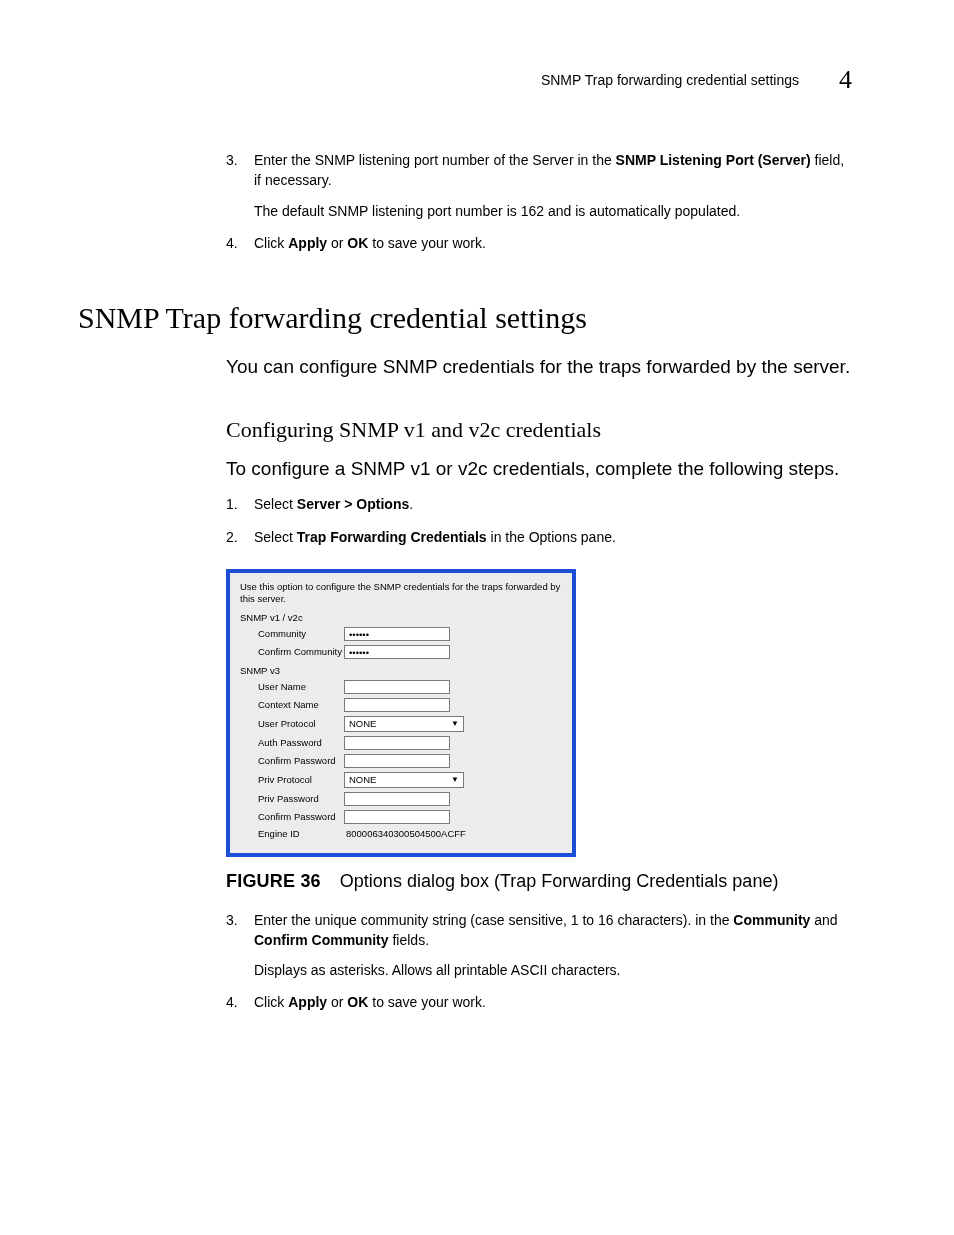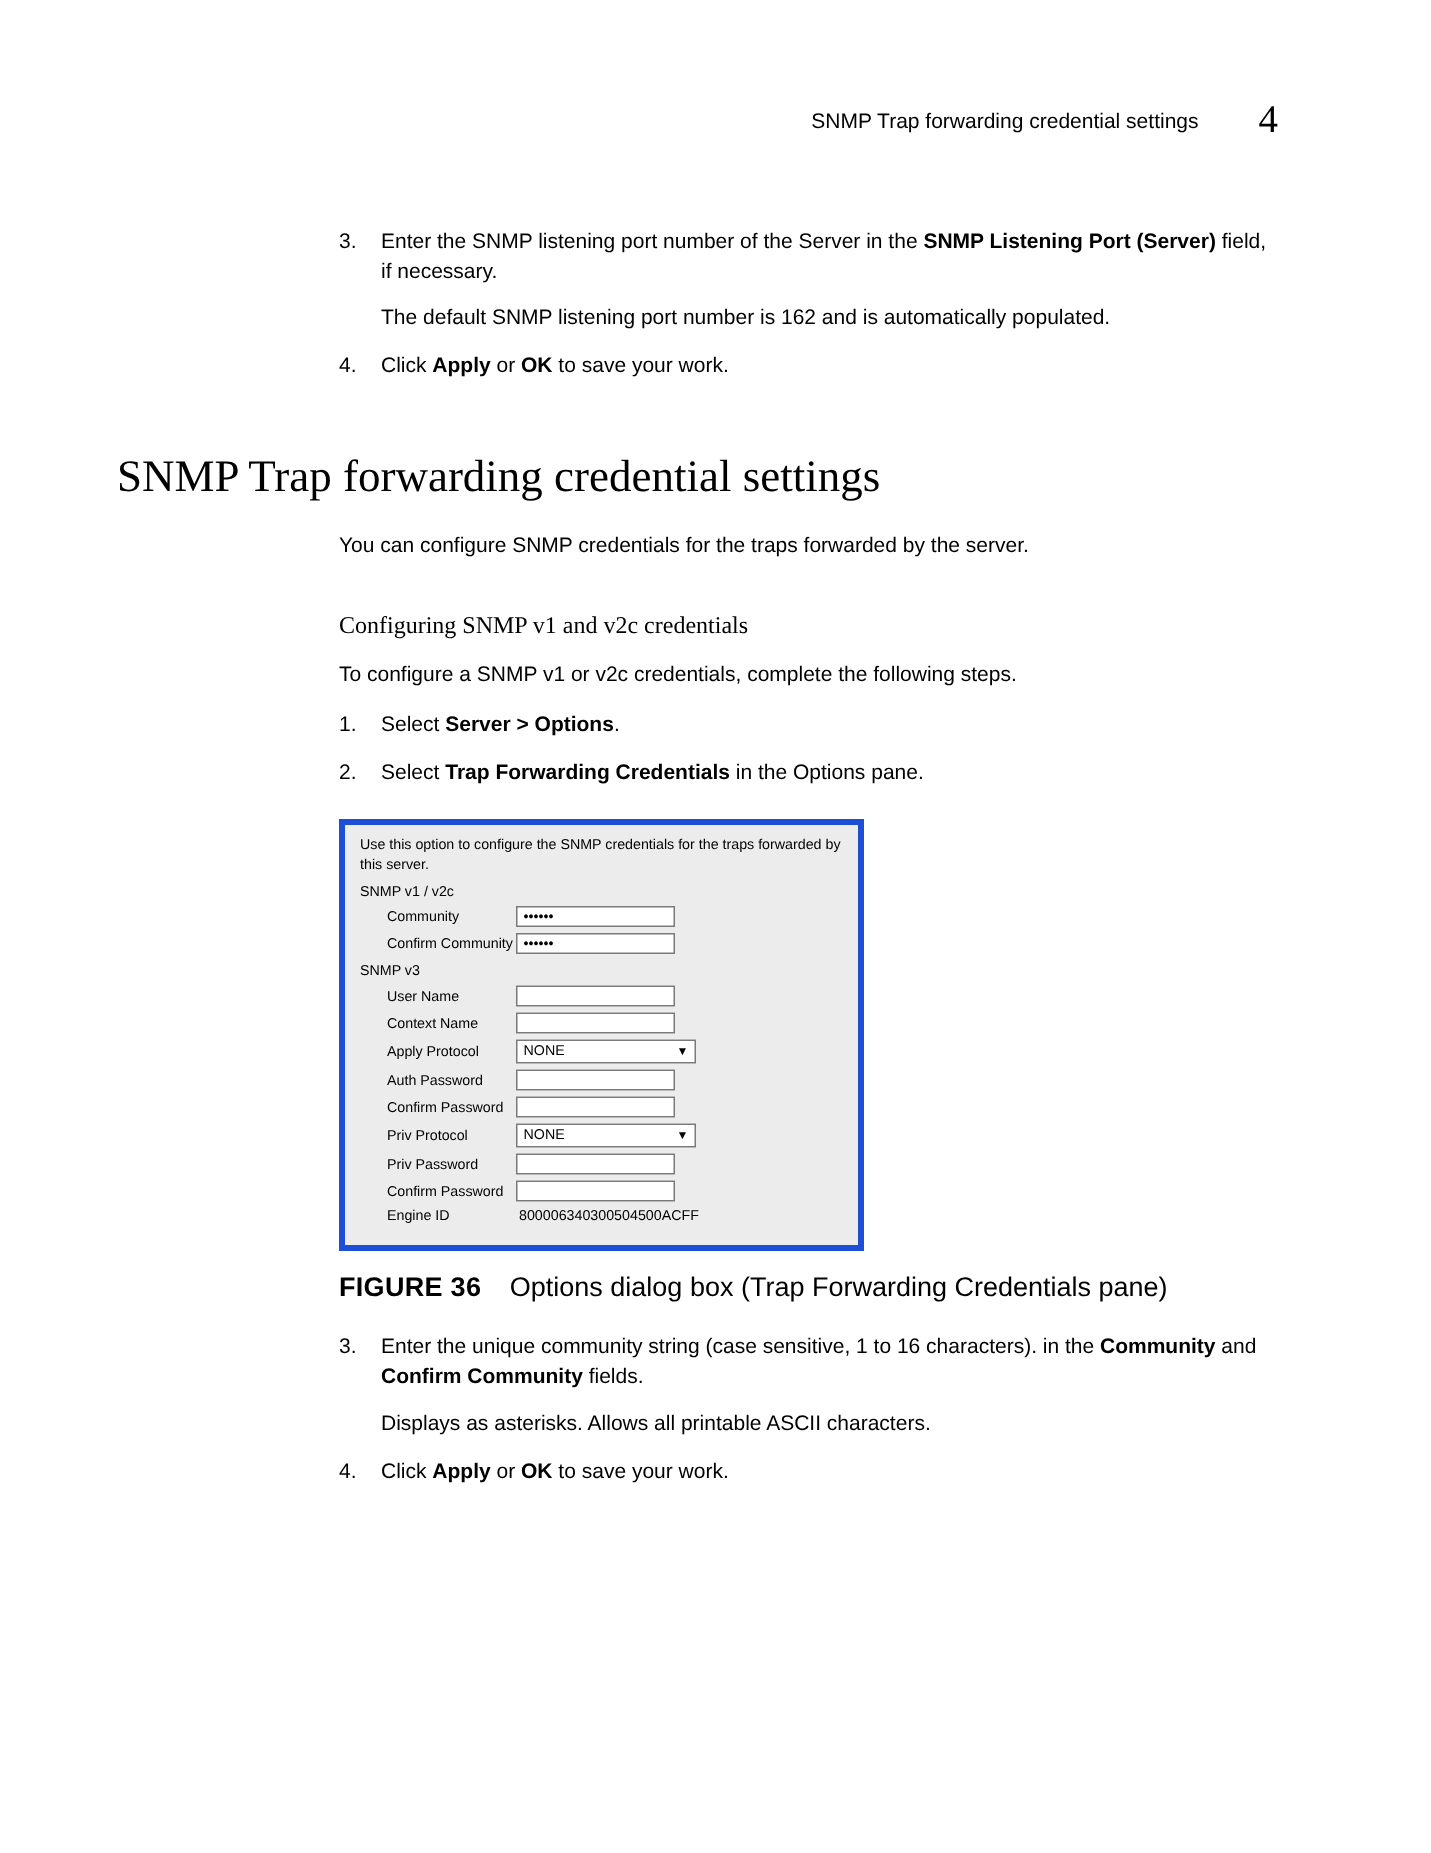--- a/index.html
+++ b/index.html
@@ -36,26 +36,26 @@
     padding-left: 148px;
   }
   .h1 {
     font-family: Georgia, 'Times New Roman', serif;
     font-size: 30px;
     font-weight: 400;
     margin: 48px 0 18px -148px;
   }
   .h2 {
     font-family: Georgia, 'Times New Roman', serif;
-    font-size: 16px;
+    font-size: 22px;
     font-weight: 400;
     margin: 36px 0 12px 0;
   }
   p.intro {
-    font-size: 14px;
+    font-size: 19px;
     line-height: 1.45;
     margin: 5px 0 10px 0;
   }
   ol.steps {
     list-style: none;
     padding: 0;
     margin: 0;
     counter-reset: step;
   }
   ol.steps > li {
@@ -192,21 +192,21 @@
       <div class="section-title">SNMP v3</div>
       <div class="field-row">
         <label>User Name</label>
         <div class="input"></div>
       </div>
       <div class="field-row">
         <label>Context Name</label>
         <div class="input"></div>
       </div>
       <div class="field-row">
-        <label>Apply Protocol</label>
+        <label>User Protocol</label>
         <div class="select">
           <span>NONE</span>
           <span class="arrow">▼</span>
         </div>
       </div>
       <div class="field-row">
         <label>Auth Password</label>
         <div class="input"></div>
       </div>
       <div class="field-row">

